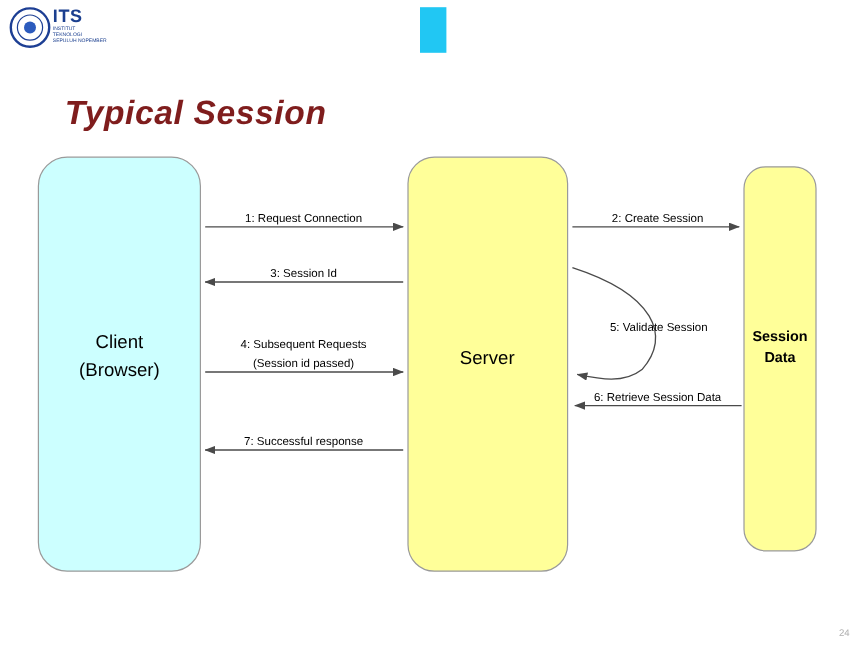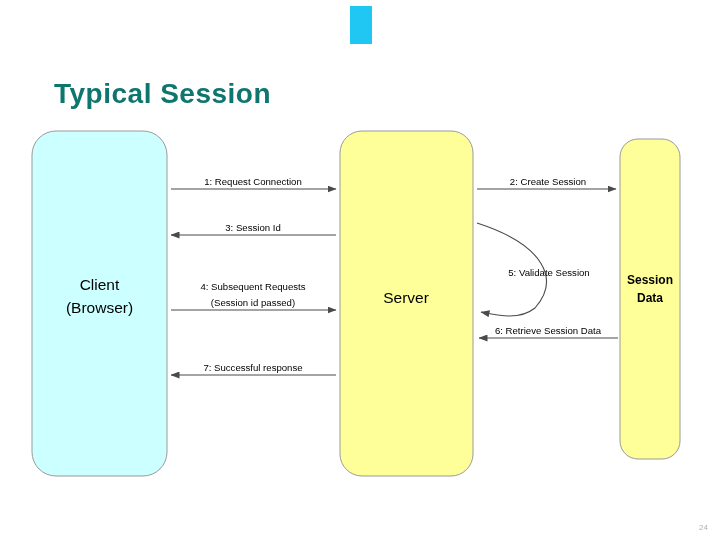--- a/index.html
+++ b/index.html
@@ -85,22 +85,23 @@
     background: #21c7f3;
   }
 
   
   .slide-title {
     position: absolute;
     left: 54px;
     top: 78px;
     font-size: 28px;
     font-weight: bold;
-    color: #0f766e;
+    color: #7f1d1d;
     letter-spacing: 0.5px;
+    font-style: italic;
   }
 
   
   #diagram {
     position: absolute;
     left: 0;
     top: 120px;
     width: 720px;
     height: 380px;
   }
@@ -144,20 +145,27 @@
     font-size: 12px;
     fill: #000000;
     font-weight: bold;
   }
 </style>
 </head>
 <body>
 
 <div id="slide">
 
+  <div class="logo-wrap">
+    <div class="logo-seal"></div>
+    <div class="logo-its">ITS</div>
+    <div class="logo-sub">INSTITUT
+TEKNOLOGI
+SEPULUH NOPEMBER</div>
+  </div>
 
   <div class="top-bar"></div>
 
   <div class="slide-title">Typical Session</div>
 
   <div id="diagram">
     <svg width="720" height="380" viewBox="0 0 720 380" xmlns="http://www.w3.org/2000/svg">
       <defs>
         <marker id="arrowhead" markerWidth="9" markerHeight="7" refX="8.5" refY="3.5" orient="auto" markerUnits="userSpaceOnUse">
           <polygon points="0 0, 9 3.5, 0 7" fill="#4a4a4a"></polygon>

